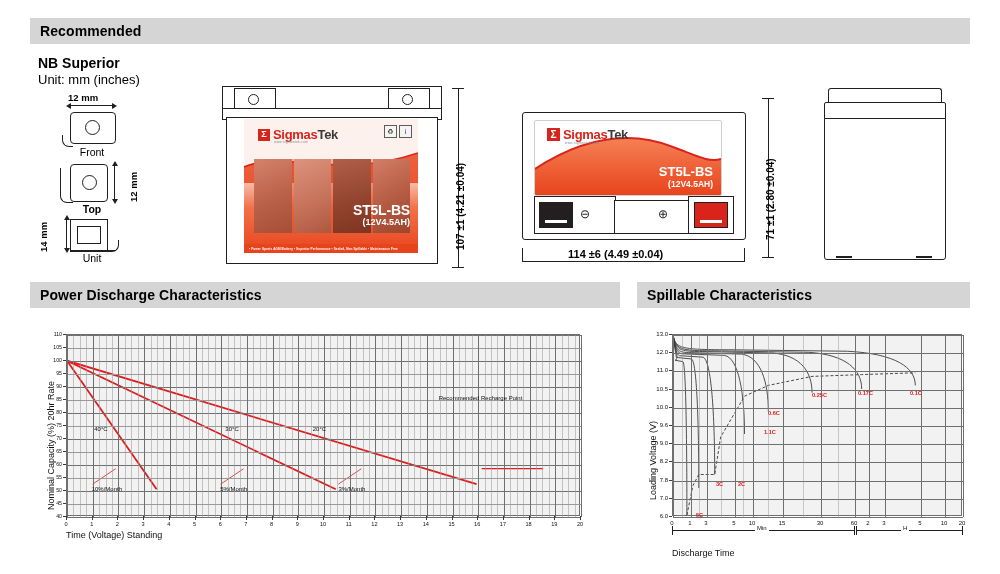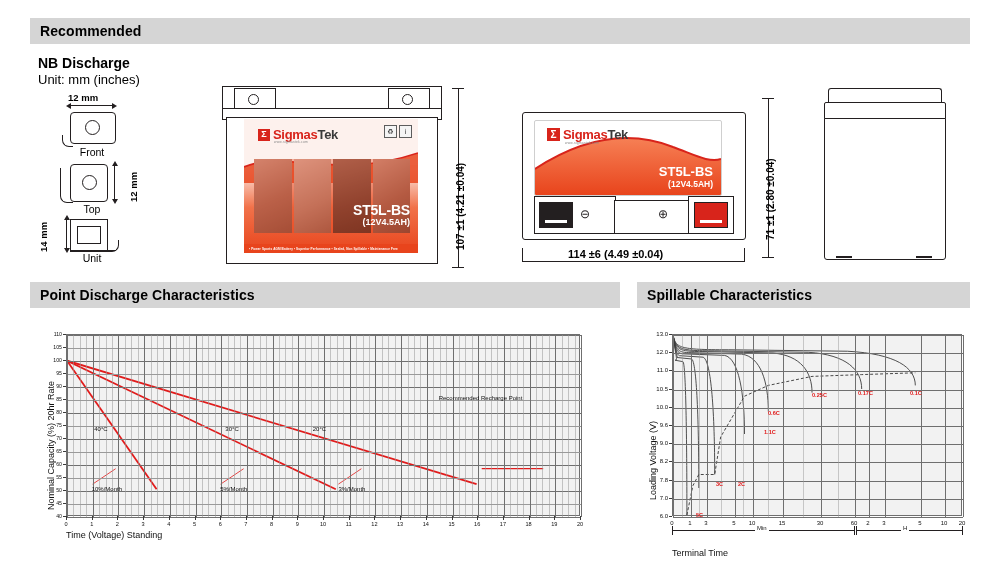--- a/index.html
+++ b/index.html
@@ -103,21 +103,21 @@
   .ann-red{position:absolute;font-size:5.6px;color:#e11b1b;white-space:nowrap;font-weight:bold;}
   .brace-lbl{position:absolute;font-size:6px;color:#111;background:#fff;padding:0 2px;}
 </style>
 </head>
 <body>
 
 <div class="sec-bar" id="bar-dimensions">
   <span>Recommended</span>
 </div>
 
-<div id="nb-terminal">NB Discharge</div>
+<div id="nb-terminal">NB Superior</div>
 <div id="unit-label">Unit: mm (inches)</div>
 
 <div class="tv" id="term-front">
   <div class="dimlbl" style="left:68px;top:92px;">12 mm</div>
   <div class="arrowline" style="left:68px;top:105px;width:46px;height:1px;"></div>
   <div class="ahead left" style="left:66px;top:102.5px;"></div>
   <div class="ahead right" style="left:112px;top:102.5px;"></div>
   <div class="tbox r4" style="left:70px;top:112px;width:44px;height:30px;"></div>
   <div class="thole" style="left:85px;top:120px;width:13px;height:13px;"></div>
   <div class="hookline" style="left:62px;top:135px;width:10px;height:11px;"></div>
@@ -125,21 +125,21 @@
 </div>
 
 <div class="tv" id="term-top">
   <div class="tbox r4" style="left:70px;top:164px;width:36px;height:36px;"></div>
   <div class="thole" style="left:82px;top:175px;width:13px;height:13px;"></div>
   <div class="arrowline" style="left:114px;top:164px;width:1px;height:37px;"></div>
   <div class="ahead up" style="left:111.5px;top:161px;"></div>
   <div class="ahead down" style="left:111.5px;top:199px;"></div>
   <div class="dimlbl vert" style="left:128px;top:202px;">12 mm</div>
   <div class="hookline" style="left:60px;top:168px;width:12px;height:34px;"></div>
-  <div class="tcap" style="left:56px;top:203px;width:72px;">Top</div>
+  <div class="tcap" style="left:56px;top:203px;width:72px;font-weight:bold;">Top</div>
 </div>
 
 <div class="tv" id="term-side">
   <div class="arrowline" style="left:66px;top:218px;width:1px;height:32px;"></div>
   <div class="ahead up" style="left:63.5px;top:215px;"></div>
   <div class="ahead down" style="left:63.5px;top:248px;"></div>
   <div class="dimlbl vert" style="left:38px;top:252px;">14 mm</div>
   <div class="tbox" style="left:70px;top:219px;width:36px;height:31px;"></div>
   <div class="tbox" style="left:77px;top:226px;width:22px;height:16px;"></div>
   <div class="arrowline" style="left:70px;top:250px;width:46px;height:1.3px;background:#231f20;"></div>
@@ -250,21 +250,21 @@
 <div id="side-view">
   <div class="case-line" style="left:18px;top:0;width:14px;height:16px;"></div>
   <div class="case-line" style="left:10px;top:0;width:112px;height:16px;border-bottom:none;border-radius:3px 3px 0 0;"></div>
   <div class="case-line" style="left:6px;top:14px;width:120px;height:16px;border-radius:2px;"></div>
   <div class="case-line" style="left:6px;top:30px;width:120px;height:140px;border-radius:0 0 3px 3px;"></div>
   <div class="arrowline" style="left:18px;top:168px;width:16px;height:2px;"></div>
   <div class="arrowline" style="left:98px;top:168px;width:16px;height:2px;"></div>
 </div>
 
 <div class="sec-bar" id="bar-selfdis">
-  <span>Point Discharge Characteristics</span>
+  <span>Power Discharge Characteristics</span>
 </div>
 
 <div class="chart-wrap" id="chart-self" style="left:0;top:0;width:620px;height:574px;">
   <div class="axis-title vert" style="left:46px;top:510px;">Nominal Capacity (%) 20hr Rate</div>
   <div class="axis-title" style="left:66px;top:530px;">Time (Voltage) Standing</div>
   <div class="plot" id="plot-self" style="left:66px;top:334px;width:514px;height:182px;">
     <svg id="svg-self" viewBox="0 0 514 182" preserveAspectRatio="none" style="position:absolute;left:0;top:0;width:100%;height:100%;">
         <polyline points="0,26 89.94999999999999,156" stroke="#e11b1b" stroke-width="1.8" fill="none"></polyline>
         <polyline points="0,26 269.85,156" stroke="#e11b1b" stroke-width="1.8" fill="none"></polyline>
         <polyline points="0,26 411.20000000000005,150.8" stroke="#e11b1b" stroke-width="1.8" fill="none"></polyline>
@@ -450,21 +450,21 @@
     <div class="ann" style="left: 338.42px; top: 486px;">3%/Month</div>
     <div class="ann" style="left: 438.65px; top: 395px;">Recommended Recharge Point</div>
   </div>
 
 <div class="sec-bar" id="bar-dis">
   <span>Spillable Characteristics</span>
 </div>
 
 <div class="chart-wrap" id="chart-dis" style="left:620px;top:0;width:380px;height:574px;">
   <div class="axis-title vert" style="left:28px;top:500px;">Loading  Voltage (V)</div>
-  <div class="axis-title" style="left:52px;top:548px;">Terminal Time</div>
+  <div class="axis-title" style="left:52px;top:548px;">Discharge Time</div>
   <div class="plot" id="plot-dis" style="left:52px;top:334px;width:290px;height:182px;">
     <svg id="svg-dis" viewBox="0 0 290 182" preserveAspectRatio="none" style="position:absolute;left:0;top:0;width:100%;height:100%;">
         <path d="M0,0 C3,23.480000000000004 5,25.480000000000004 2.0999999999999996,25.480000000000004 L10.08,26.980000000000004 C12.88,29.480000000000004 14,103.74000000000001 14,182" stroke="#3a3a3a" stroke-width="0.9" fill="none"></path>
         <path d="M0,0 C3,20.75 5,22.75 4.199999999999999,22.75 L18.72,24.25 C23.92,26.75 26,88.725 26,154.7" stroke="#3a3a3a" stroke-width="0.9" fill="none"></path>
         <path d="M0,0 C3,18.930000000000007 5,20.930000000000007 7,20.930000000000007 L30.24,22.430000000000007 C38.64,24.930000000000007 42,80.98999999999998 42,141.04999999999995" stroke="#3a3a3a" stroke-width="0.9" fill="none"></path>
         <path d="M0,0 C3,17.110000000000014 5,19.110000000000014 11.899999999999999,19.110000000000014 L51.839999999999996,20.610000000000014 C66.24000000000001,23.110000000000014 72,59.605 72,100.09999999999998" stroke="#3a3a3a" stroke-width="0.9" fill="none"></path>
         <path d="M0,0 C3,15.836000000000006 5,17.836000000000006 18.2,17.836000000000006 L69.12,19.336000000000006 C88.32000000000001,21.836000000000006 96,47.59299999999999 96,77.34999999999998" stroke="#3a3a3a" stroke-width="0.9" fill="none"></path>
         <path d="M0,0 C3,14.744 5,16.744 30.099999999999998,16.744 L100.8,18.244 C128.8,20.744 140,37.49199999999999 140,58.23999999999999" stroke="#3a3a3a" stroke-width="0.9" fill="none"></path>
         <path d="M0,0 C3,14.016000000000012 5,16.016000000000012 42,16.016000000000012 L136.79999999999998,17.516000000000012 C174.8,20.016000000000012 190,35.30800000000001 190,54.6" stroke="#3a3a3a" stroke-width="0.9" fill="none"></path>
         <path d="M0,0 C3,12.924000000000005 5,14.924000000000005 56,14.924000000000005 L175.68,16.424000000000007 C224.48000000000002,18.924000000000007 244,32.94200000000001 244,50.960000000000015" stroke="#3a3a3a" stroke-width="0.9" fill="none"></path>

